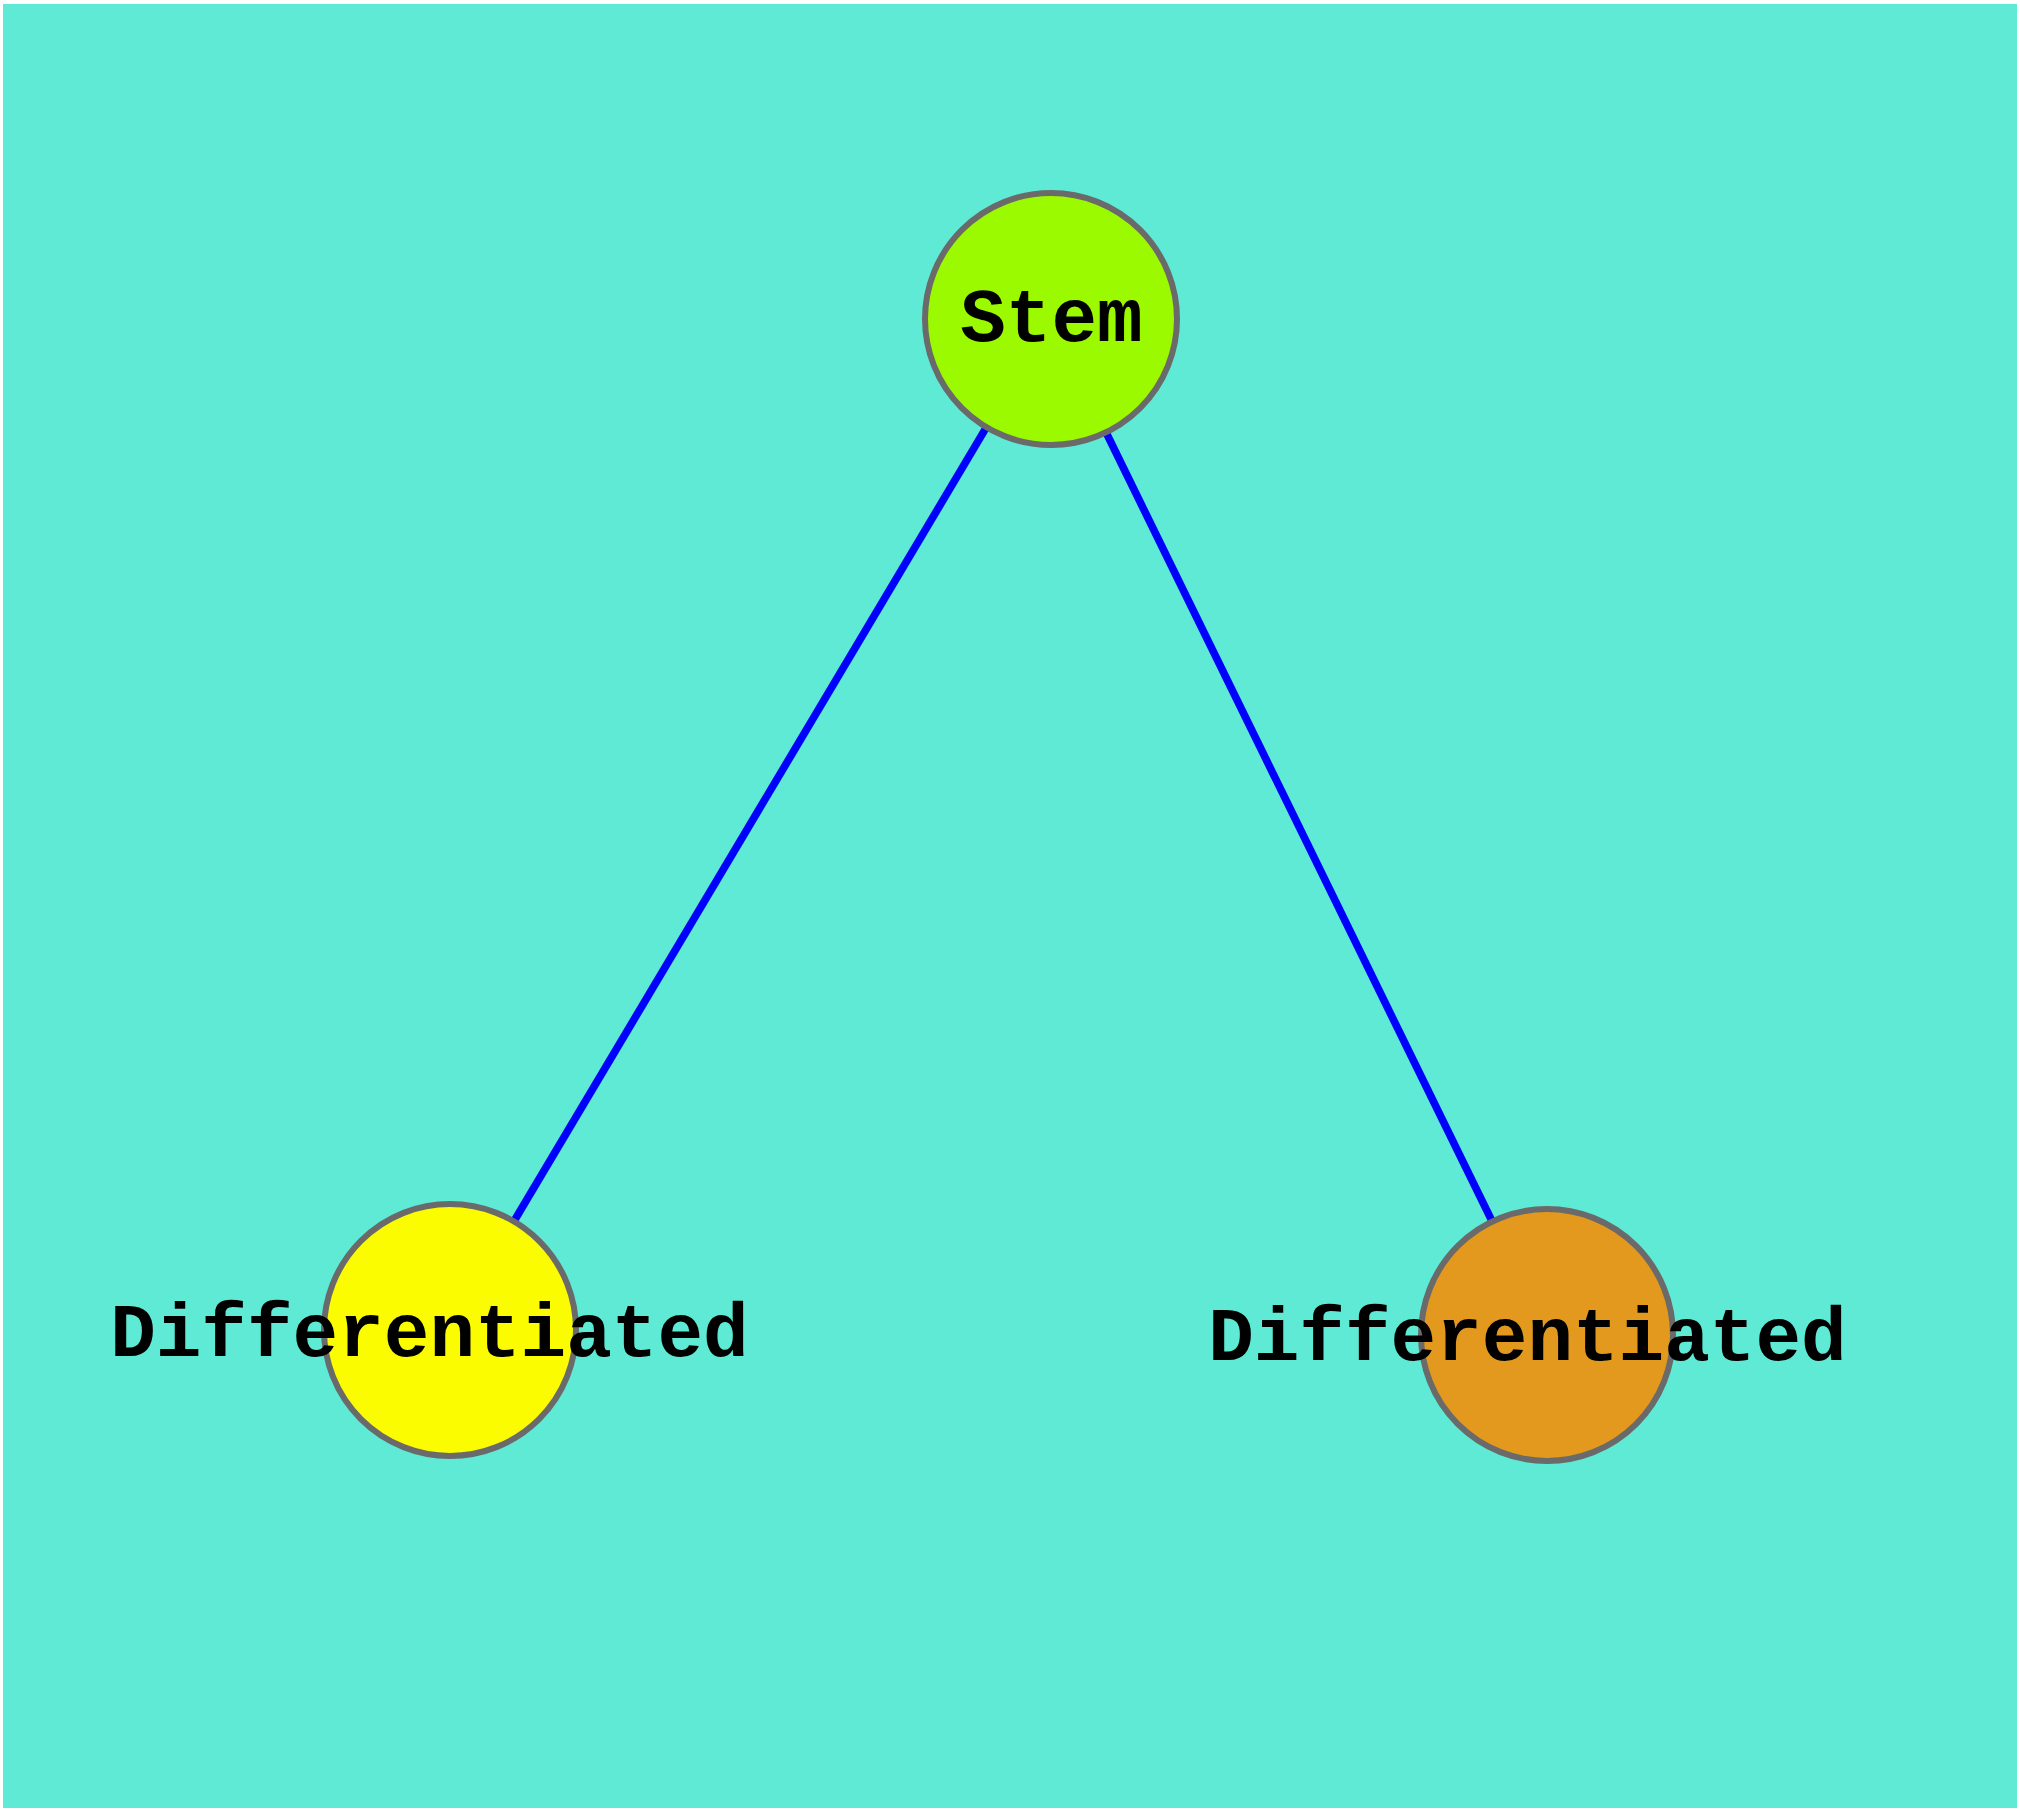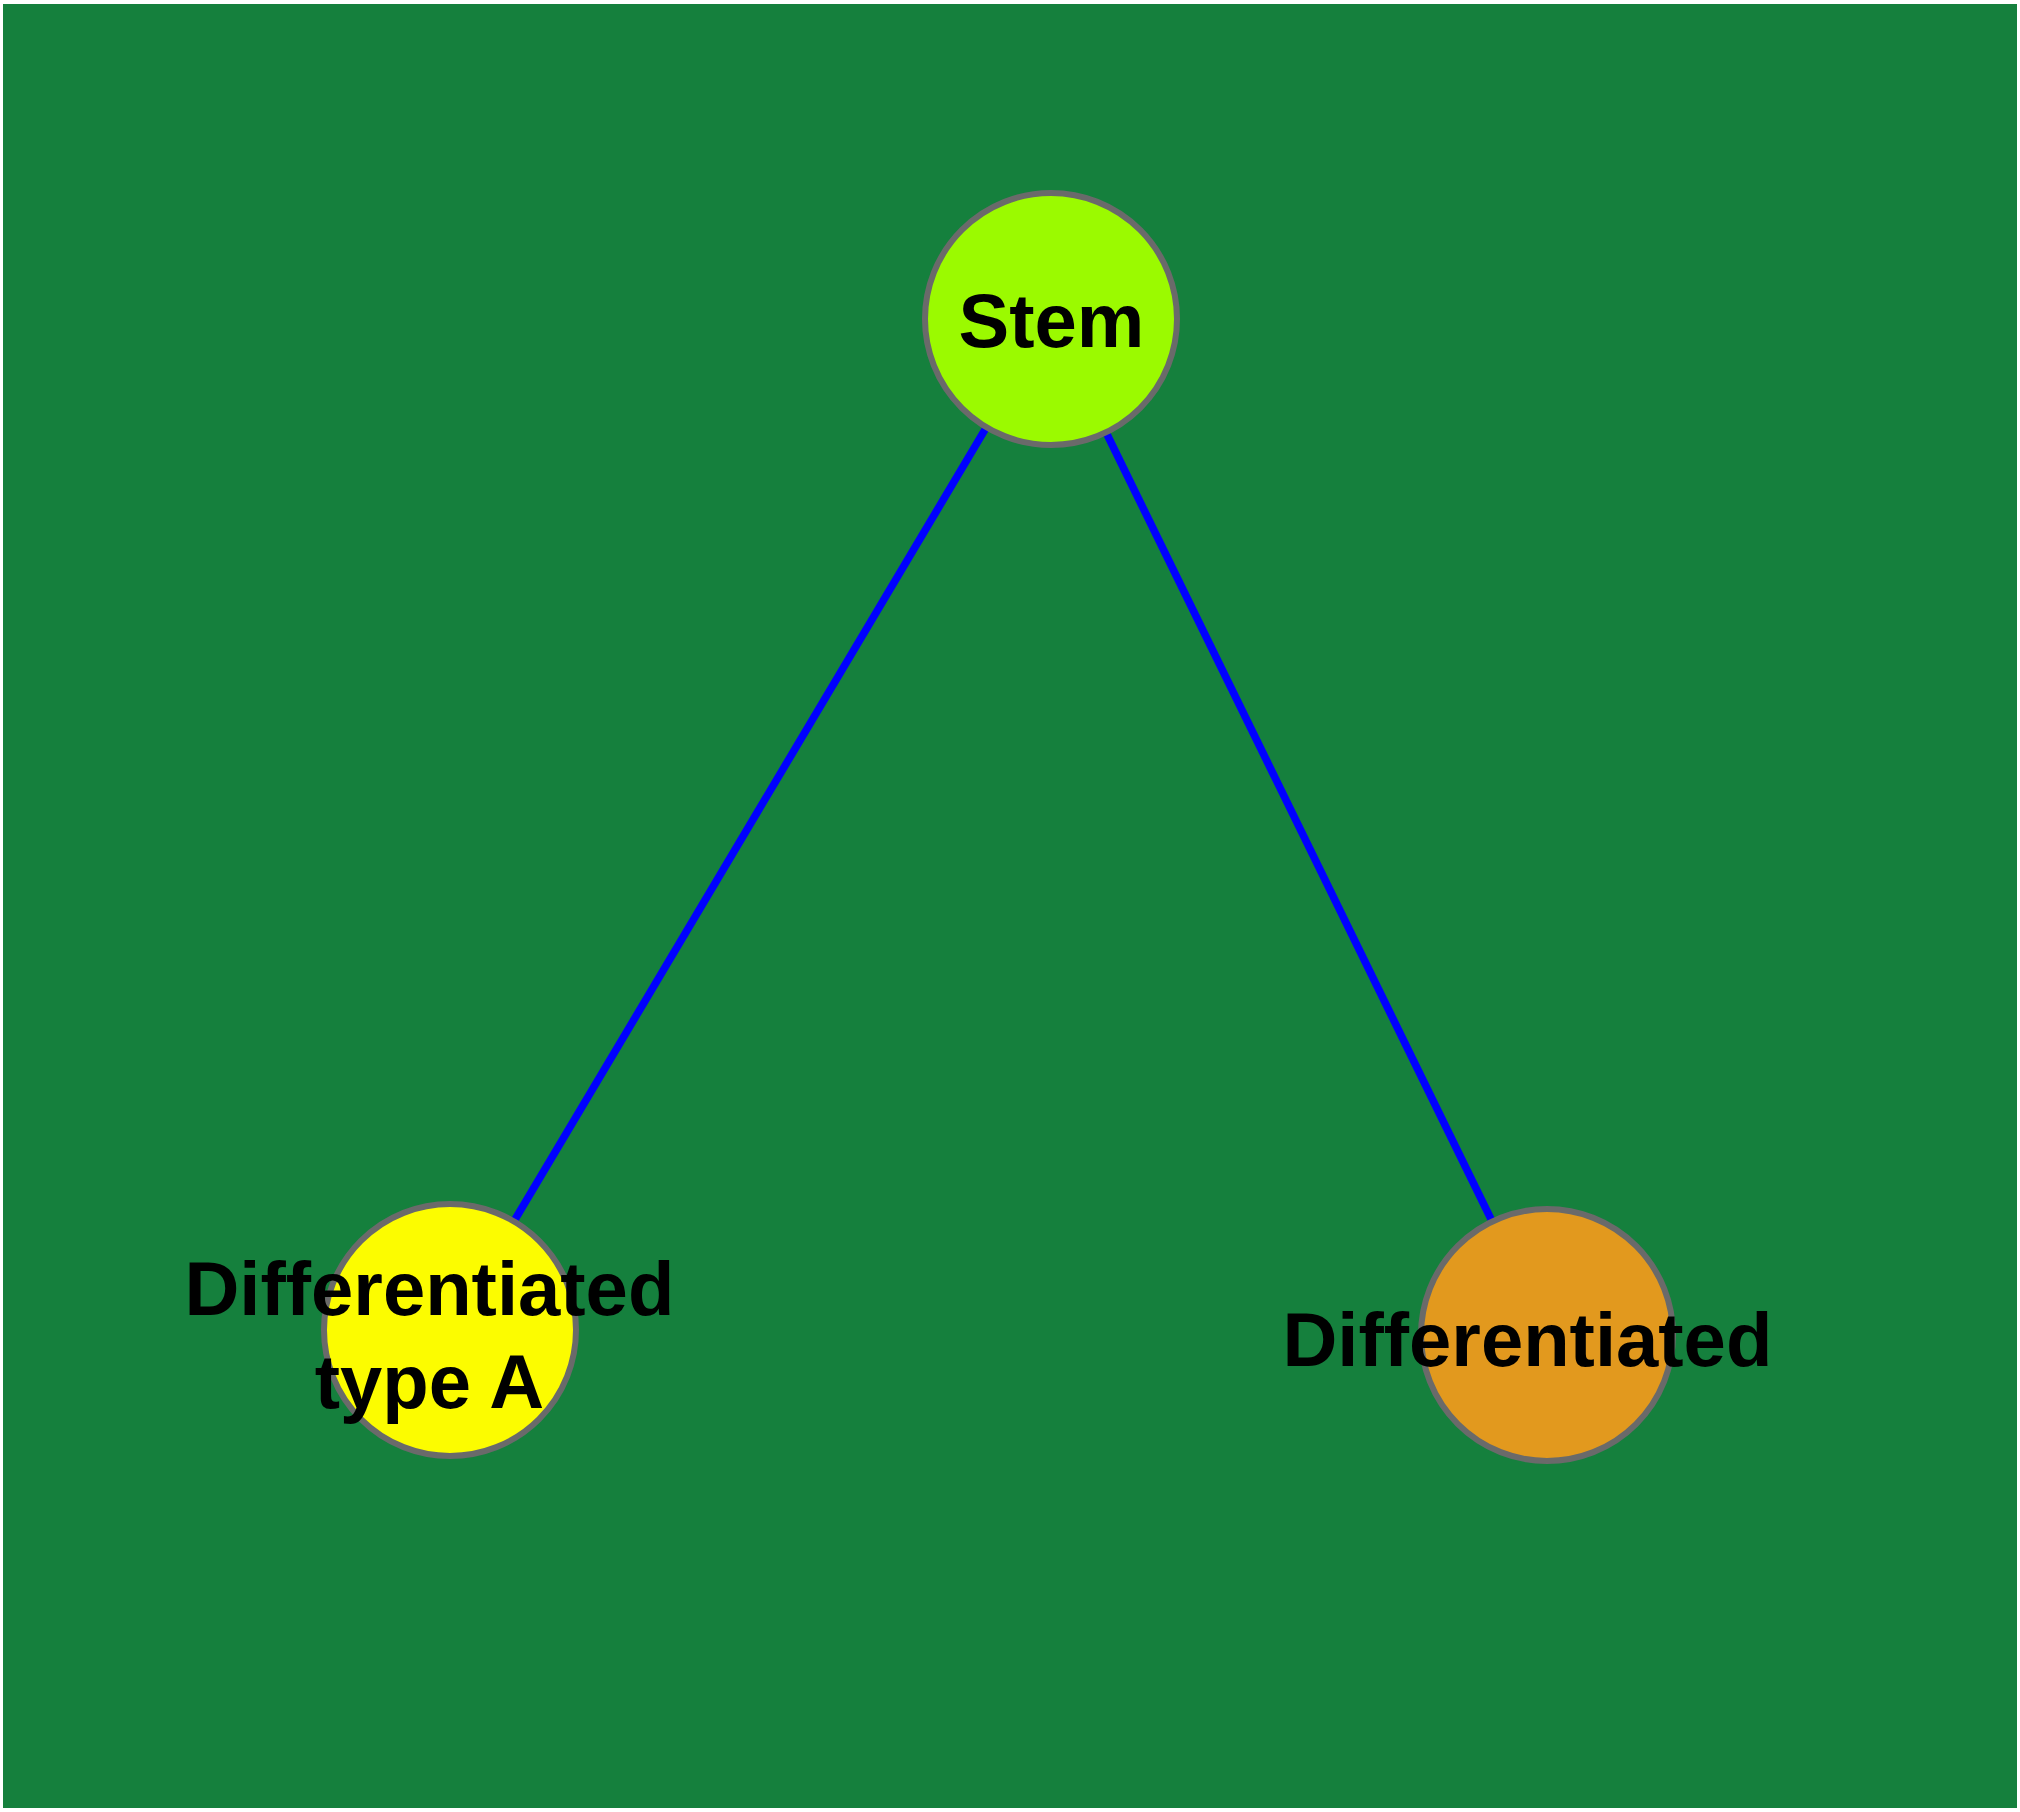--- a/index.html
+++ b/index.html
@@ -61,40 +61,39 @@
   }
   .label .line { display: block; }
   .label-stem   { left: 1048px; top: 317px;  }
   .label-diff-a { left: 426px;  top: 1332px; }
   .label-diff-b { left: 1524px; top: 1336px; }
 </style>
 </head>
 <body>
 
 <div class="stage">
-  <div class="canvas" style="background: #15803d;">
+  <div class="canvas" style="background: #5eead4; font-family: Liberation Mono, monospace;">
 
     <svg class="edges" viewBox="0 0 2376 2129" preserveAspectRatio="none">
       <line class="edge" x1="1236" y1="372" x2="527" y2="1564" style="stroke: rgb(0, 0, 255);"></line>
       <line class="edge" x1="1236" y1="372" x2="1822" y2="1570" style="stroke: rgb(0, 0, 255);"></line>
     </svg>
 
     <div class="node node-stem" style="background: rgb(155, 250, 0);"></div>
 
     <div class="node node-diff-a" style="background: rgb(252, 252, 0);"></div>
 
     <div class="node node-diff-b" style="background: rgb(226, 153, 30);"></div>
 
     <div class="label label-stem" style="color: rgb(0, 0, 0);">
       <span class="line">Stem</span>
     </div>
 
     <div class="label label-diff-a" style="color: rgb(0, 0, 0);">
       <span class="line">Differentiated</span>
-      <span class="line">type A</span>
     </div>
 
     <div class="label label-diff-b" style="color: rgb(0, 0, 0);">
       <span class="line">Differentiated</span>
     </div>
 
   </div>
 </div>
 
 

